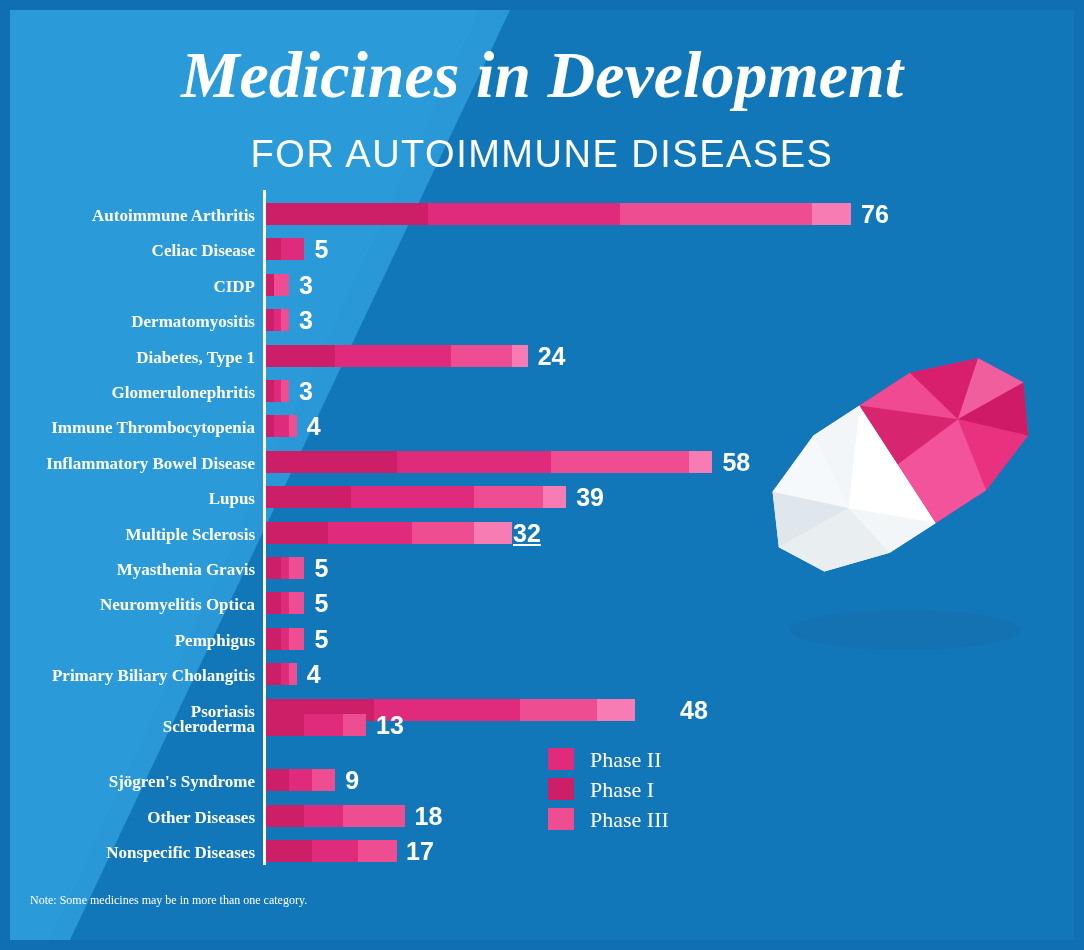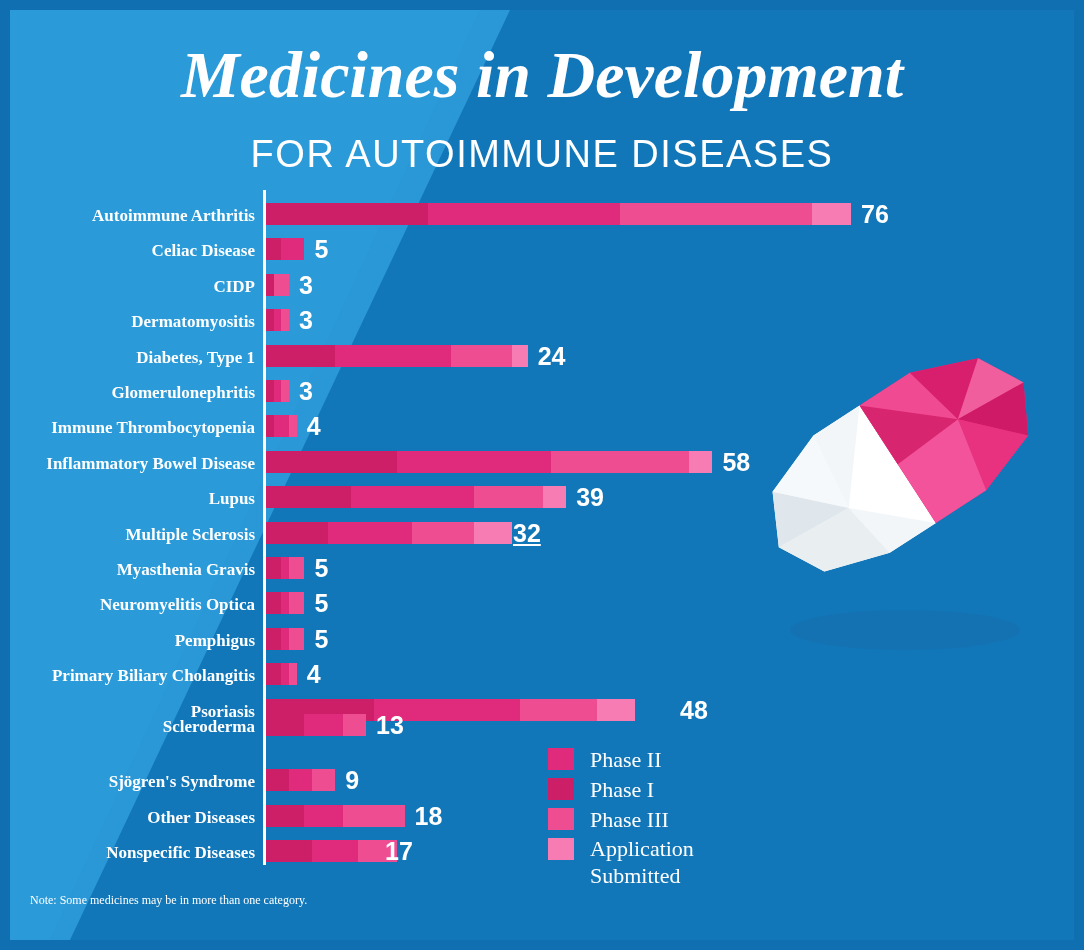--- a/index.html
+++ b/index.html
@@ -384,21 +384,21 @@
             </div>
             <div class="bar-value" style="left: 414.553px; top: -3px;">18</div>
           </div>
           <div class="row" style="top: 650.2px;">
             <div class="row-label" style="top: 3px;">Nonspecific Diseases</div>
             <div class="bar-wrap" style="top: 0px;">
               <div class="seg" style="width: 46.1842px; background: rgb(204, 31, 103);"></div>
               <div class="seg" style="width: 46.1842px; background: rgb(224, 42, 123);"></div>
               <div class="seg" style="width: 38.4868px; background: rgb(239, 77, 146);"></div>
             </div>
-            <div class="bar-value" style="left: 385px; top: -3px;">17</div>
+            <div class="bar-value" style="left: 406px; top: -3px;">17</div>
           </div>
         </div>
     </div>
 
     <div id="pill">
       <svg width="350" height="360" viewBox="0 0 350 360">
         <ellipse cx="185" cy="330" rx="115" ry="20" fill="#1570ae" opacity="0.55"></ellipse>
         <g transform="rotate(-33 175 160)">
 
           <polygon points="30,170 55,120 120,95 175,95 175,235 120,235 55,215" fill="#ffffff"></polygon>
@@ -426,24 +426,20 @@
           <div class="legend-label" style="width: auto; white-space: nowrap;">Phase II</div>
         </div>
         <div class="legend-item">
           <div class="legend-swatch" style="background: rgb(204, 31, 103);"></div>
           <div class="legend-label" style="width: auto; white-space: nowrap;">Phase I</div>
         </div>
         <div class="legend-item">
           <div class="legend-swatch" style="background: rgb(239, 77, 146);"></div>
           <div class="legend-label" style="width: auto; white-space: nowrap;">Phase III</div>
         </div>
-        <div class="legend-item" style="height: 54px;">
-          <div class="legend-swatch" style="background: rgb(248, 124, 180);"></div>
-          <div class="legend-label two-line" style="width: 150px; white-space: normal;">Application Submitted</div>
-        </div>
       </div>
 
     <div id="note">Note: Some medicines may be in more than one category.</div>
 
 
   </div>
 
   <div id="frame"></div>
 </div>
 

